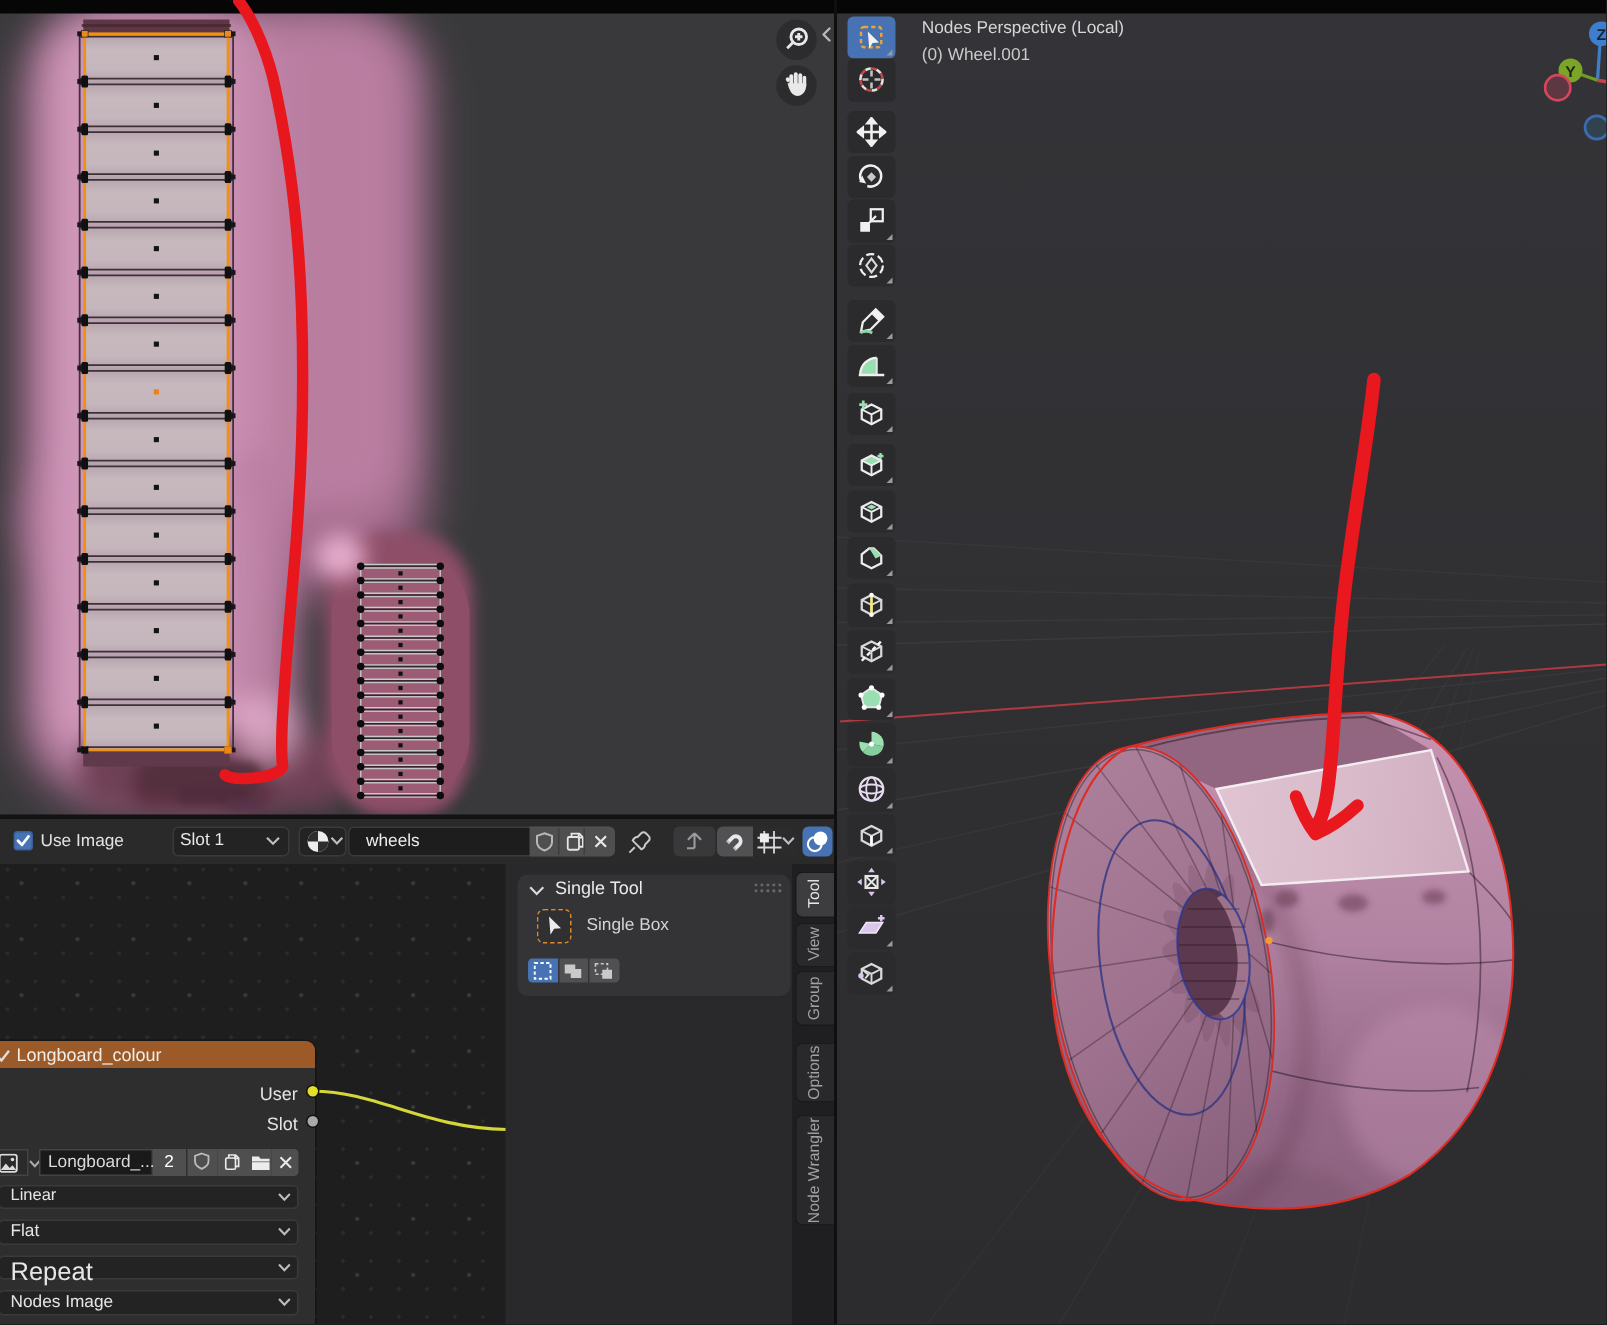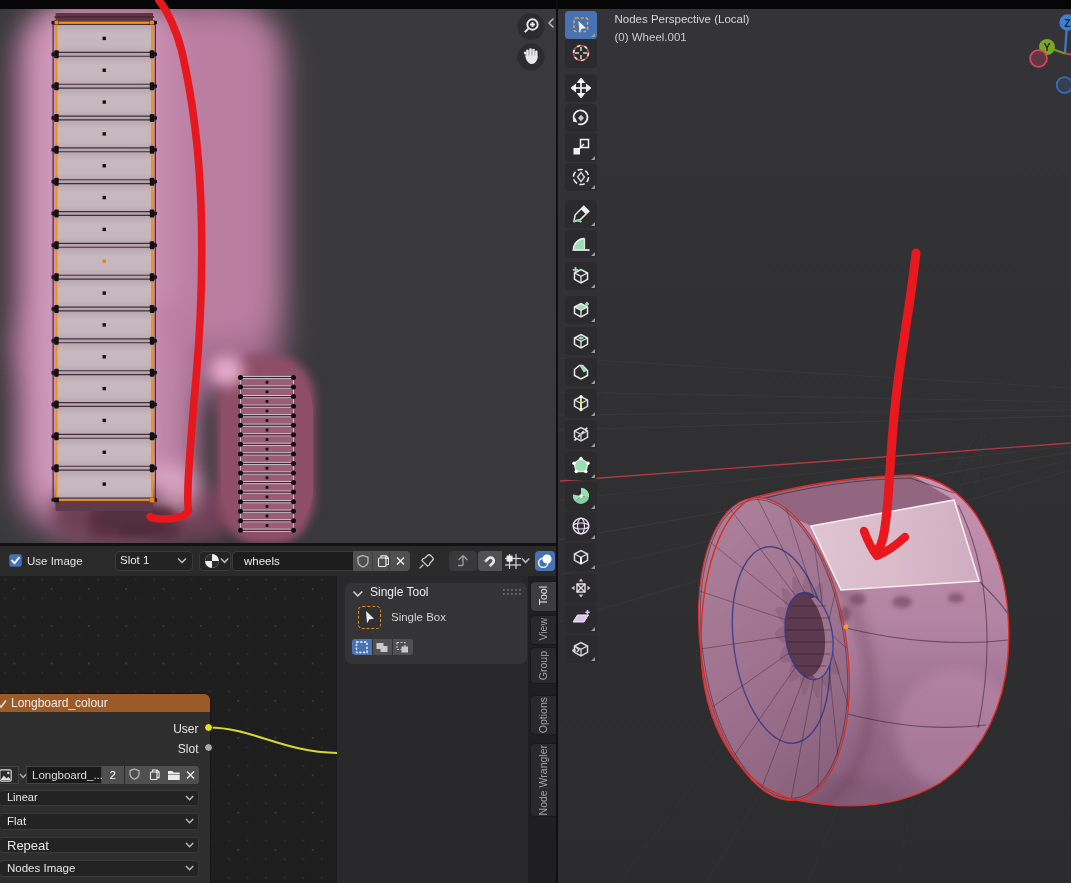--- a/index.html
+++ b/index.html
@@ -409,21 +409,21 @@
 <div class="abs" style="left:19px;top:97.5px;font-size:11px;color:#e6e6e6">Linear</div>
 <svg class="abs" style="left:197px;top:101px" width="10" height="8">
         <path d="M1,1 l3.6,3.8 L8.2,1" stroke="#bdbdbd" stroke-width="1.4" fill="none"></path>
       </svg>
 <div class="abs" style="left:11px;top:119.5px;width:200px;height:16.5px;background:#232324;border-radius:3.5px;border:1px solid #3a3a3c"></div>
 <div class="abs" style="left:19px;top:121.0px;font-size:11.5px;color:#e6e6e6">Flat</div>
 <svg class="abs" style="left:197px;top:124.5px" width="10" height="8">
         <path d="M1,1 l3.6,3.8 L8.2,1" stroke="#bdbdbd" stroke-width="1.4" fill="none"></path>
       </svg>
 <div class="abs" style="left:11px;top:143px;width:200px;height:16.5px;background:#232324;border-radius:3.5px;border:1px solid #3a3a3c"></div>
-<div class="abs" style="left:19px;top:144.5px;font-size:13px;color:#e6e6e6">Repeat</div>
+<div class="abs" style="left:19px;top:144.5px;font-size:17px;color:#e6e6e6">Repeat</div>
 <svg class="abs" style="left:197px;top:148px" width="10" height="8">
         <path d="M1,1 l3.6,3.8 L8.2,1" stroke="#bdbdbd" stroke-width="1.4" fill="none"></path>
       </svg>
 <div class="abs" style="left:11px;top:166.5px;width:200px;height:16.5px;background:#232324;border-radius:3.5px;border:1px solid #3a3a3c"></div>
 <div class="abs" style="left:19px;top:168.0px;font-size:11.5px;color:#e6e6e6">Nodes Image</div>
 <svg class="abs" style="left:197px;top:171.5px" width="10" height="8">
         <path d="M1,1 l3.6,3.8 L8.2,1" stroke="#bdbdbd" stroke-width="1.4" fill="none"></path>
       </svg>
 </div>
 <div class="abs" style="left:337px;top:0;width:191px;height:307px;background:#29292b"></div>

